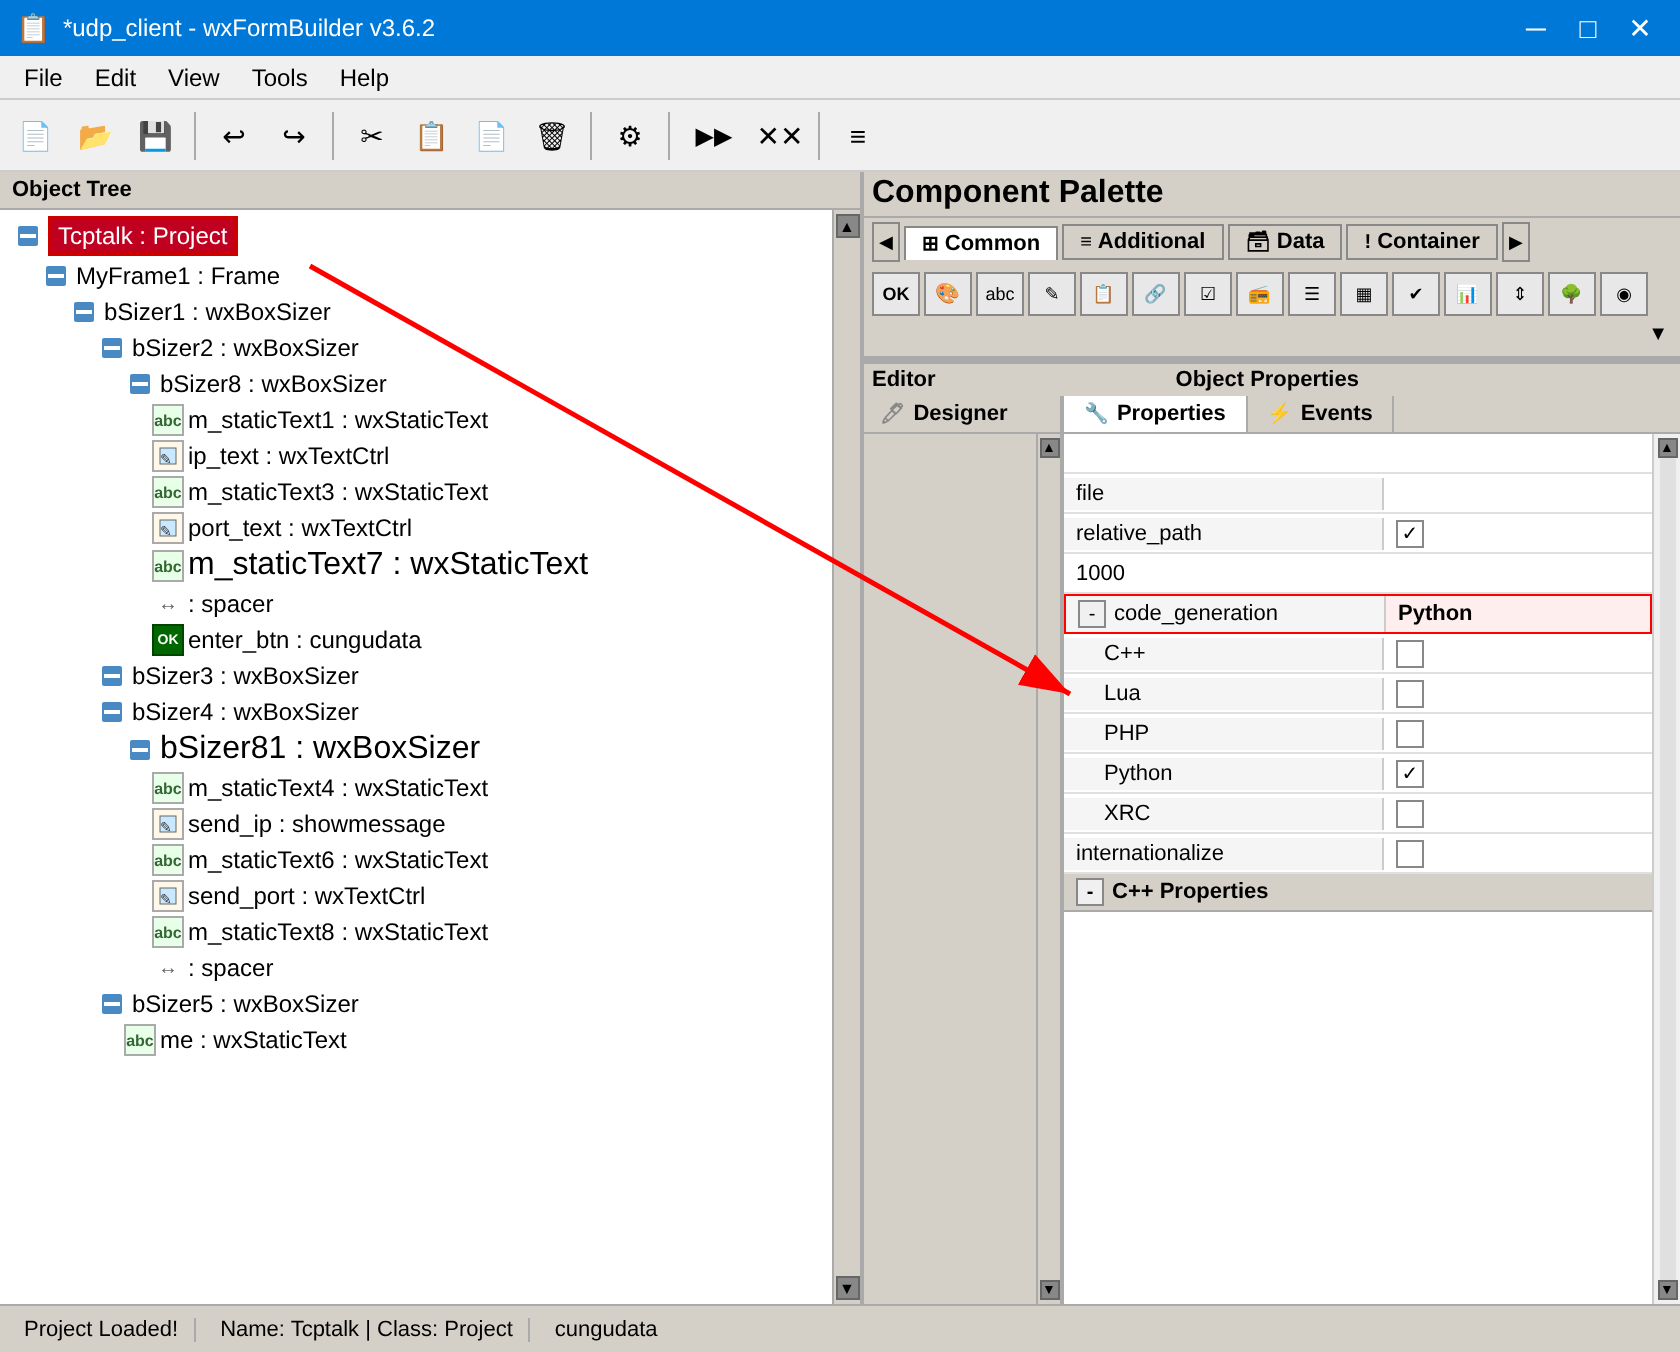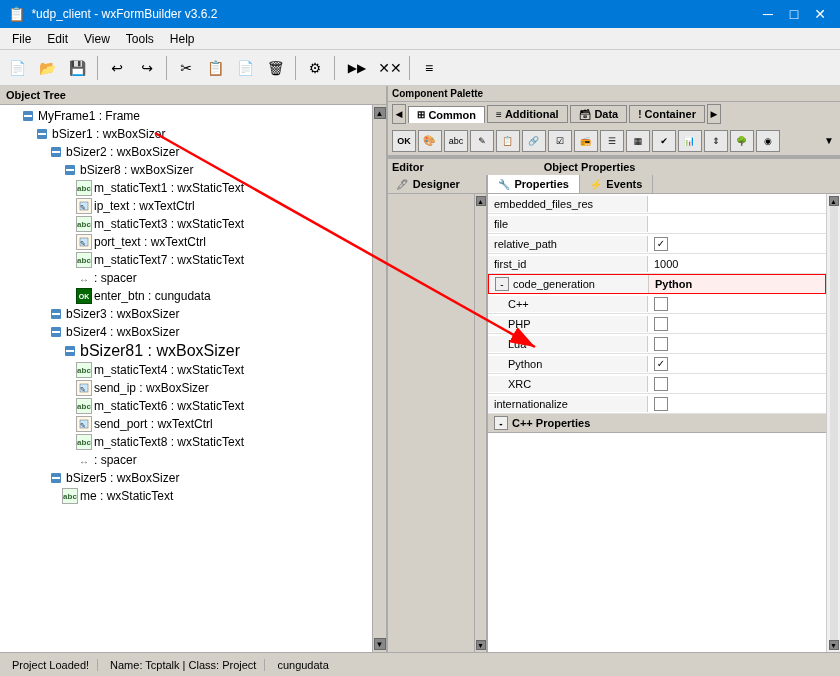--- a/index.html
+++ b/index.html
@@ -17,21 +17,21 @@
     
     
     .toolbar { background: #f0f0f0; border-bottom: 1px solid #ccc; height: 36px; display: flex; align-items: center; padding: 2px 4px; gap: 2px; }
     .tb-btn { width: 28px; height: 28px; border: 1px solid transparent; background: transparent; cursor: pointer; display: flex; align-items: center; justify-content: center; font-size: 14px; }
     .tb-sep { width: 1px; height: 24px; background: #aaa; margin: 0 3px; }
     
     
     .main-area { display: flex; height: calc(676px - 28px - 22px - 36px - 24px); }
     
     
-    .object-tree { width: 388px; background: white; border-right: 2px solid #aaa; display: flex; flex-direction: column; overflow: hidden; }
+    .object-tree { width: 432px; background: white; border-right: 2px solid #aaa; display: flex; flex-direction: column; overflow: hidden; }
     .panel-header { background: #d4d0c8; border-bottom: 1px solid #aaa; padding: 3px 6px; font-weight: bold; font-size: 11px; display: flex; align-items: center; }
     .tree-content { flex: 1; overflow-y: auto; overflow-x: hidden; padding: 2px 0; }
     .tree-item { display: flex; align-items: center; padding: 1px 2px; cursor: pointer; white-space: nowrap; }
     .tree-icon { width: 16px; height: 16px; display: inline-flex; align-items: center; justify-content: center; font-size: 10px; margin-right: 2px; flex-shrink: 0; }
     .tree-scroll { width: 12px; background: #d4d0c8; border-left: 1px solid #aaa; display: flex; flex-direction: column; }
     
     
     .right-panel { flex: 1; display: flex; flex-direction: column; background: #d4d0c8; }
     
     
@@ -107,20 +107,30 @@
 
   <div class="main-area">
 
     <div class="object-tree">
       <div class="panel-header">
         <span>Object Tree</span>
       </div>
       <div style="display:flex; flex:1; overflow:hidden;">
         <div class="tree-content" id="tree-content">
 
+        <div class="tree-item">
+              <span class="indent" style="width: 4px; display: inline-block;"></span>
+              <span class="tree-icon">
+                <svg width="12" height="12" viewBox="0 0 12 12">
+                  <rect x="1" y="1" width="10" height="10" fill="#4a8ac4" rx="1"></rect>
+                  <rect x="2" y="5" width="8" height="2" fill="white"></rect>
+                </svg>
+              </span>
+              <span style="font-size: 12px; background: rgb(192, 0, 32); color: white; border: 2px solid rgb(204, 0, 0); padding: 1px 3px;">Tcptalk : Project</span>
+            </div>
             <div class="tree-item">
               <span class="indent" style="width: 18px; display: inline-block;"></span>
               <span class="tree-icon">
                 <svg width="12" height="12" viewBox="0 0 12 12">
                   <rect x="1" y="1" width="10" height="10" fill="#4a8ac4" rx="1"></rect>
                   <rect x="2" y="5" width="8" height="2" fill="white"></rect>
                 </svg>
               </span>
               <span style="font-size: 12px;">MyFrame1 : Frame</span>
             </div>
@@ -180,21 +190,21 @@
                 <svg width="10" height="10" viewBox="0 0 10 10">
                   <rect x="1" y="1" width="8" height="8" fill="#c8e8ff" stroke="#666" stroke-width="0.5"></rect>
                   <text x="1" y="9" font-size="7" fill="#333">✎</text>
                 </svg>
               </span>
               <span style="font-size: 12px;">port_text : wxTextCtrl</span>
             </div>
             <div class="tree-item">
               <span class="indent" style="width: 74px; display: inline-block;"></span>
               <span class="tree-icon" style="font-size: 8px; font-weight: bold; color: rgb(51, 102, 51); background: rgb(232, 255, 232); border: 1px solid rgb(170, 170, 170);">abc</span>
-              <span style="font-size: 12px;">m_staticText7 : wxStaticText</span>
+              <span style="font-size: 16px;">m_staticText7 : wxStaticText</span>
             </div>
             <div class="tree-item">
               <span class="indent" style="width: 74px; display: inline-block;"></span>
               <span class="tree-icon" style="font-size: 10px; color: rgb(102, 102, 102);">↔</span>
               <span style="font-size: 12px;">: spacer</span>
             </div>
             <div class="tree-item">
               <span class="indent" style="width: 74px; display: inline-block;"></span>
               <span class="tree-icon" style="font-size: 7px; font-weight: bold; color: white; background: rgb(0, 102, 0); border: 1px solid rgb(0, 68, 0);">OK</span>
               <span style="font-size: 12px;">enter_btn : cungudata</span>
@@ -235,21 +245,21 @@
               <span style="font-size: 12px;">m_staticText4 : wxStaticText</span>
             </div>
             <div class="tree-item">
               <span class="indent" style="width: 74px; display: inline-block;"></span>
               <span class="tree-icon" style="font-size: 10px; color: rgb(204, 102, 0); background: rgb(255, 248, 232); border: 1px solid rgb(170, 170, 170);">
                 <svg width="10" height="10" viewBox="0 0 10 10">
                   <rect x="1" y="1" width="8" height="8" fill="#c8e8ff" stroke="#666" stroke-width="0.5"></rect>
                   <text x="1" y="9" font-size="7" fill="#333">✎</text>
                 </svg>
               </span>
-              <span style="font-size: 12px;">send_ip : wxBoxSizer</span>
+              <span style="font-size: 12px;">send_ip : showmessage</span>
             </div>
             <div class="tree-item">
               <span class="indent" style="width: 74px; display: inline-block;"></span>
               <span class="tree-icon" style="font-size: 8px; font-weight: bold; color: rgb(51, 102, 51); background: rgb(232, 255, 232); border: 1px solid rgb(170, 170, 170);">abc</span>
               <span style="font-size: 12px;">m_staticText6 : wxStaticText</span>
             </div>
             <div class="tree-item">
               <span class="indent" style="width: 74px; display: inline-block;"></span>
               <span class="tree-icon" style="font-size: 10px; color: rgb(204, 102, 0); background: rgb(255, 248, 232); border: 1px solid rgb(170, 170, 170);">
                 <svg width="10" height="10" viewBox="0 0 10 10">
@@ -290,21 +300,21 @@
           <div style="flex:1; width:10px; background:#d4d0c8; margin:2px 0;"></div>
           <div style="width:12px; height:12px; background:#888; border:1px solid #666; cursor:pointer; display:flex; align-items:center; justify-content:center; font-size:8px;">▼</div>
         </div>
       </div>
     </div>
 
     <div class="right-panel">
 
       <div class="component-palette">
         <div style="display:flex; align-items:center; background:#d4d0c8; border-bottom:1px solid #aaa; padding:2px 4px;">
-          <span style="font-size:10px; font-weight:bold; margin-right:6px;">Component Palette</span>
+          <span style="font-size:16px; font-weight:bold; margin-right:6px;">Component Palette</span>
         </div>
         <div style="display:flex; align-items:center; background:#d4d0c8; padding:2px 4px; gap:2px;">
           <div style="width:14px; height:20px; background:#d4d0c8; border:1px solid #888; cursor:pointer; display:flex; align-items:center; justify-content:center; font-size:9px;">◀</div>
           <div style="background:white; border:1px solid #888; border-bottom:none; padding:2px 8px; font-size:11px; font-weight:bold; display:flex; align-items:center; gap:3px; cursor:pointer;">
             <span style="font-size:10px;">⊞</span>
             <span>Common</span>
           </div>
           <div style="background:#d4d0c8; border:1px solid #888; padding:2px 8px; font-size:11px; font-weight:bold; display:flex; align-items:center; gap:3px; cursor:pointer;">
             <span style="font-size:10px;">≡</span>
             <span>Additional</span>
@@ -371,60 +381,58 @@
             </div>
             <div class="props-tab">
               <span style="font-size:10px; color:#f80;">⚡</span>
               <span>Events</span>
             </div>
           </div>
           <div style="display:flex; flex:1; overflow:hidden;">
             <div class="props-content" id="props-content" style="flex:1;">
 
             <div class="prop-row">
-                  <div class="prop-name">embedded_files_res</div>
                   <div class="prop-value"></div>
                 </div>
                 <div class="prop-row">
                   <div class="prop-name">file</div>
                   <div class="prop-value"></div>
                 </div>
                 <div class="prop-row">
                   <div class="prop-name">relative_path</div>
                   <div class="prop-value">
                     <span class="prop-checkbox checked" style="width: 14px; height: 14px; border: 1px solid rgb(136, 136, 136); background: white; display: inline-flex; align-items: center; justify-content: center; font-size: 10px; cursor: pointer;">✓</span>
                   </div>
                 </div>
                 <div class="prop-row">
-                  <div class="prop-name">first_id</div>
                   <div class="prop-value">1000</div>
                 </div>
                 <div class="prop-row" style="background: rgb(255, 238, 238); border: 1px solid red;">
                   <div class="prop-name" style="display: flex; align-items: center;">
                     <span style="width: 14px; height: 14px; border: 1px solid rgb(136, 136, 136); background: rgb(240, 240, 240); display: inline-flex; align-items: center; justify-content: center; font-size: 10px; margin-right: 4px; cursor: pointer; flex-shrink: 0;">-</span>
                     <span>code_generation</span>
                   </div>
                   <div class="prop-value">
                     <span style="font-weight: bold;">Python</span>
                   </div>
                 </div>
                 <div class="prop-row">
                   <div class="prop-name" style="padding-left: 20px;">C++</div>
                   <div class="prop-value">
                     <span class="prop-checkbox" style="width: 14px; height: 14px; border: 1px solid rgb(136, 136, 136); background: white; display: inline-flex; align-items: center; justify-content: center; font-size: 10px; cursor: pointer;"></span>
                   </div>
                 </div>
                 <div class="prop-row">
+                  <div class="prop-name" style="padding-left: 20px;">Lua</div>
+                  <div class="prop-value">
+                    <span class="prop-checkbox" style="width: 14px; height: 14px; border: 1px solid rgb(136, 136, 136); background: white; display: inline-flex; align-items: center; justify-content: center; font-size: 10px; cursor: pointer;"></span>
+                  </div>
+                </div>
+                <div class="prop-row">
                   <div class="prop-name" style="padding-left: 20px;">PHP</div>
-                  <div class="prop-value">
-                    <span class="prop-checkbox" style="width: 14px; height: 14px; border: 1px solid rgb(136, 136, 136); background: white; display: inline-flex; align-items: center; justify-content: center; font-size: 10px; cursor: pointer;"></span>
-                  </div>
-                </div>
-                <div class="prop-row">
-                  <div class="prop-name" style="padding-left: 20px;">Lua</div>
                   <div class="prop-value">
                     <span class="prop-checkbox" style="width: 14px; height: 14px; border: 1px solid rgb(136, 136, 136); background: white; display: inline-flex; align-items: center; justify-content: center; font-size: 10px; cursor: pointer;"></span>
                   </div>
                 </div>
                 <div class="prop-row">
                   <div class="prop-name" style="padding-left: 20px;">Python</div>
                   <div class="prop-value">
                     <span class="prop-checkbox checked" style="width: 14px; height: 14px; border: 1px solid rgb(136, 136, 136); background: white; display: inline-flex; align-items: center; justify-content: center; font-size: 10px; cursor: pointer;">✓</span>
                   </div>
                 </div>

